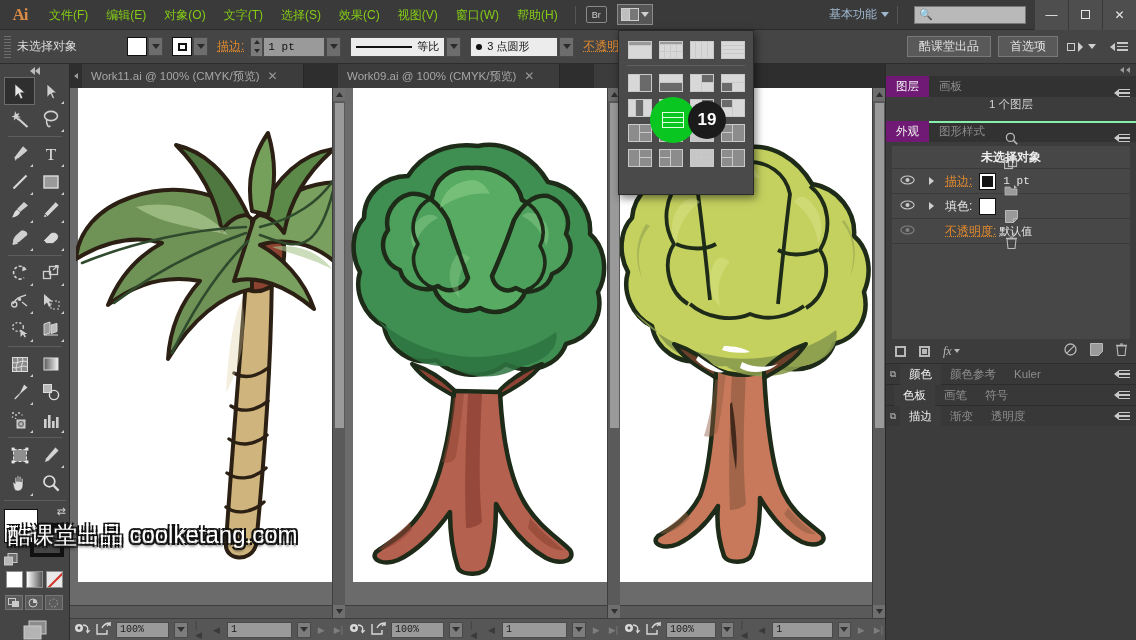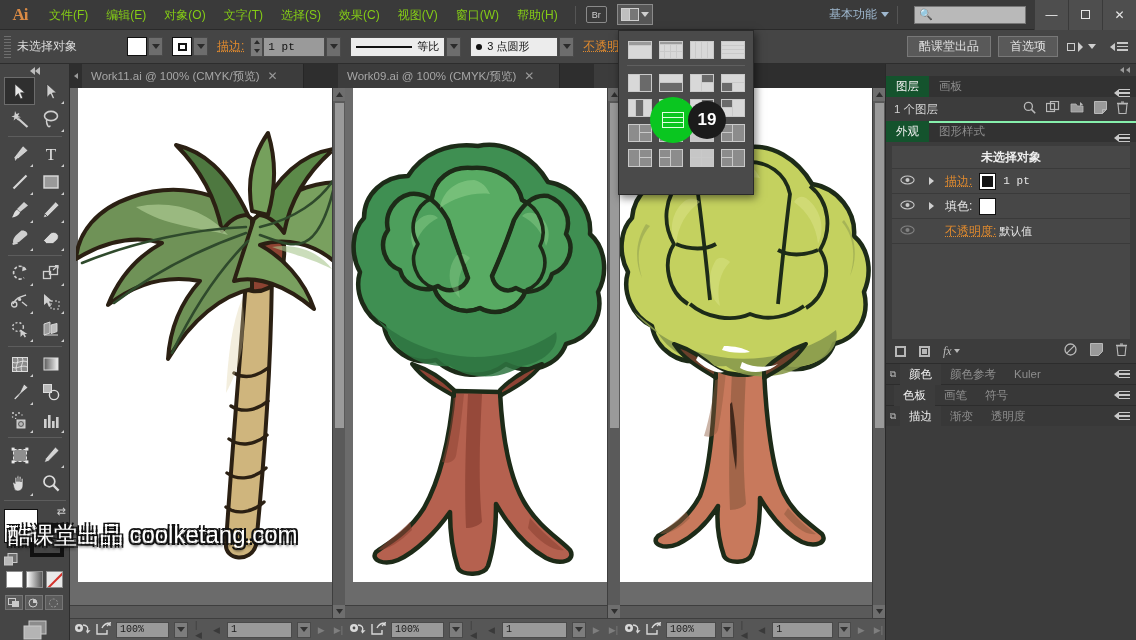--- a/index.html
+++ b/index.html
@@ -252,42 +252,42 @@
     position:absolute; left:885px; top:64px; width:251px; height:576px;
     background:#3c3c3c; border-left:1px solid #2a2a2a;
   }
   .dock-grip { height:12px; display:flex; align-items:center; justify-content:flex-end; padding-right:6px; gap:2px;}
   .dock-grip i { width:0;height:0;border-top:3px solid transparent;border-bottom:3px solid transparent;border-right:4px solid #9a9a9a;}
   .ptabs { display:flex; align-items:flex-end; height:21px; background:#323232; }
   .ptab {
     height:21px; padding:0 10px; font-size:11.5px; color:#8d8d8d;
     display:flex; align-items:center; white-space:nowrap;
   }
-  .ptab.active { background:#14532d; color:#f0f0f0; }
+  .ptab.active { background:#701a75; color:#f0f0f0; }
   .ptabs .spacer { flex:1; }
   .ptabs .pmenu { padding-right:6px; display:flex; align-items:center; }
   .panel-body { background:#3c3c3c; }
 
   .layer-row {
     display:flex; align-items:center; height:27px; background:#5a6b80;
     border-bottom:1px solid #2f3a46; padding:0 0 0 2px; gap:0;
   }
   .lr-eye { width:24px; display:flex; align-items:center; justify-content:center; }
   .lr-lock { width:24px; }
   .lr-sel { width:5px; height:27px; background:#2f7fd4; }
   .lr-tri { width:20px; display:flex; align-items:center; justify-content:center; }
   .lr-tri b { width:0;height:0;border-top:4px solid transparent;border-bottom:4px solid transparent;border-left:6px solid #d8d8d8;}
   .lr-thumb { width:22px; height:22px; background:#fff; border:1px solid #888; position:relative; overflow:hidden; }
   .lr-name { flex:1; font-size:12px; color:#f2f2f2; padding-left:7px; }
   .lr-target { width:34px; display:flex; align-items:center; justify-content:center; }
   .lr-target b { width:11px; height:11px; border:2px solid #cfcfcf; border-radius:50%; display:block; }
   .layers-empty { height:177px; background:#474747; }
   .panel-foot {
     height:24px; background:#3c3c3c; display:flex; align-items:center;
-    gap:10px; padding:0 8px; font-size:11.5px; color:#d2d2d2;
+    gap:10px; padding:0 8px; font-size:11.5px; color:#d2d2d2;flex-direction:column;
   }
   .panel-foot .spacer { flex:1; }
   .pf-icon { color:#b8b8b8; font-size:12px; }
 
   .appearance-head {
     height:23px; background:#474747; border-bottom:1px solid #3a3a3a;
     display:flex; align-items:center; justify-content:center;
     font-size:12px; font-weight:bold; color:#f0f0f0;
   }
   .app-row {

